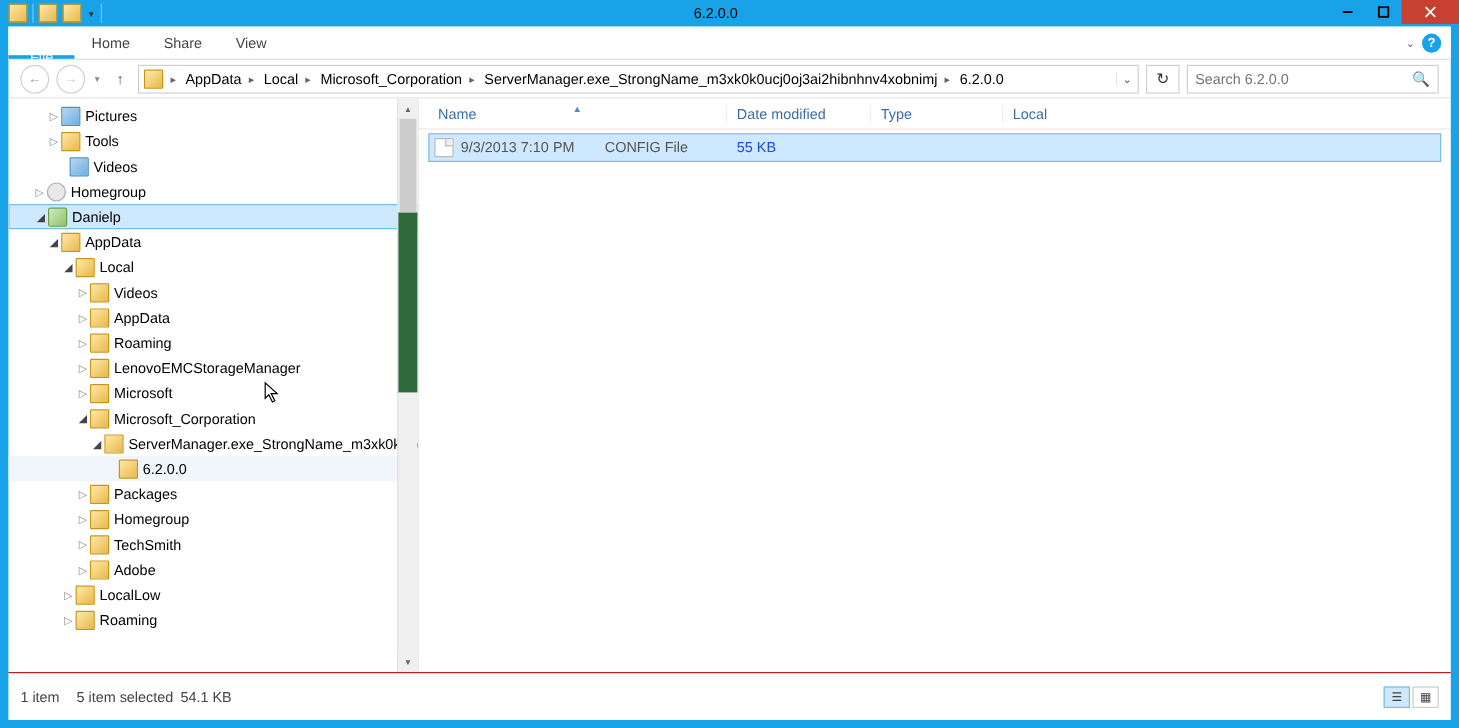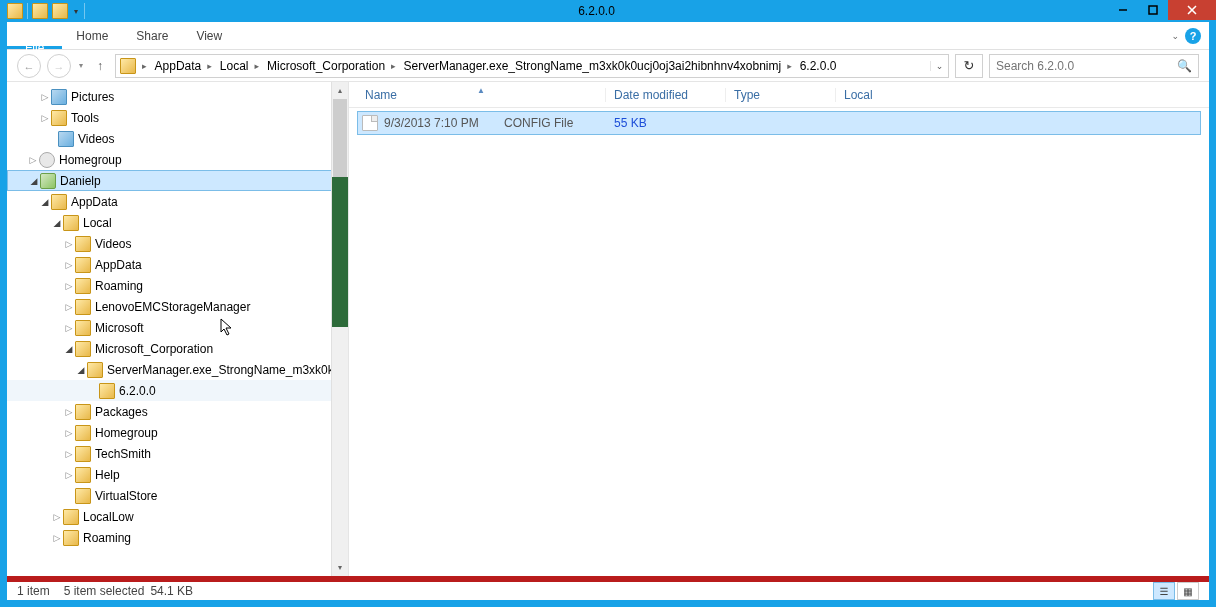--- a/index.html
+++ b/index.html
@@ -76,21 +76,21 @@
 .fileicon::after{content:"";position:absolute;top:0;right:0;width:5px;height:5px;background:#eee;border-left:1px solid #bbb;border-bottom:1px solid #bbb;}
 .fcell.name{width:238px;}
 .fcell.date{width:120px;color:#555;}
 .fcell.type{width:110px;color:#555;}
 .fcell.size{width:66px;text-align:left;color:#1d4ed8;}
 
 
 .cursor{position:absolute;left:213px;top:236px;pointer-events:none;}
 
 
-.statusbar{height:24px;border-top:6px solid #b91c1c;display:flex;align-items:center;font-size:12px;padding:0 10px;color:#444;}
+.statusbar{height:40px;border-top:1px solid #b91c1c;display:flex;align-items:center;font-size:12px;padding:0 10px;color:#444;}
 .status-right{margin-left:auto;display:flex;gap:2px;}
 .viewbtn{width:22px;height:18px;border:1px solid #ccc;display:flex;align-items:center;justify-content:center;font-size:10px;cursor:pointer;}
 .viewbtn.active{background:#cde8ff;border-color:#7bbde8;}
 </style>
 </head>
 <body>
 
 <div class="window">
   <div class="titlebar">
     <div class="titlebar-icons">
@@ -249,26 +249,21 @@
             <span>Homegroup</span>
           </div>
         <div class="treeitem" style="padding-left:56px">
             <span class="expander">▷</span>
             <div class="ticon"></div>
             <span>TechSmith</span>
           </div>
         <div class="treeitem" style="padding-left:56px">
             <span class="expander">▷</span>
             <div class="ticon"></div>
-            <span>Help</span>
-          </div>
-        <div class="treeitem" style="padding-left:56px">
-            <span class="expander" style="visibility:hidden">▷</span>
-            <div class="ticon"></div>
-            <span>VirtualStore</span>
+            <span>Adobe</span>
           </div>
         <div class="treeitem" style="padding-left:44px">
             <span class="expander">▷</span>
             <div class="ticon"></div>
             <span>LocalLow</span>
           </div>
         <div class="treeitem" style="padding-left:44px">
             <span class="expander">▷</span>
             <div class="ticon"></div>
             <span>Roaming</span>

